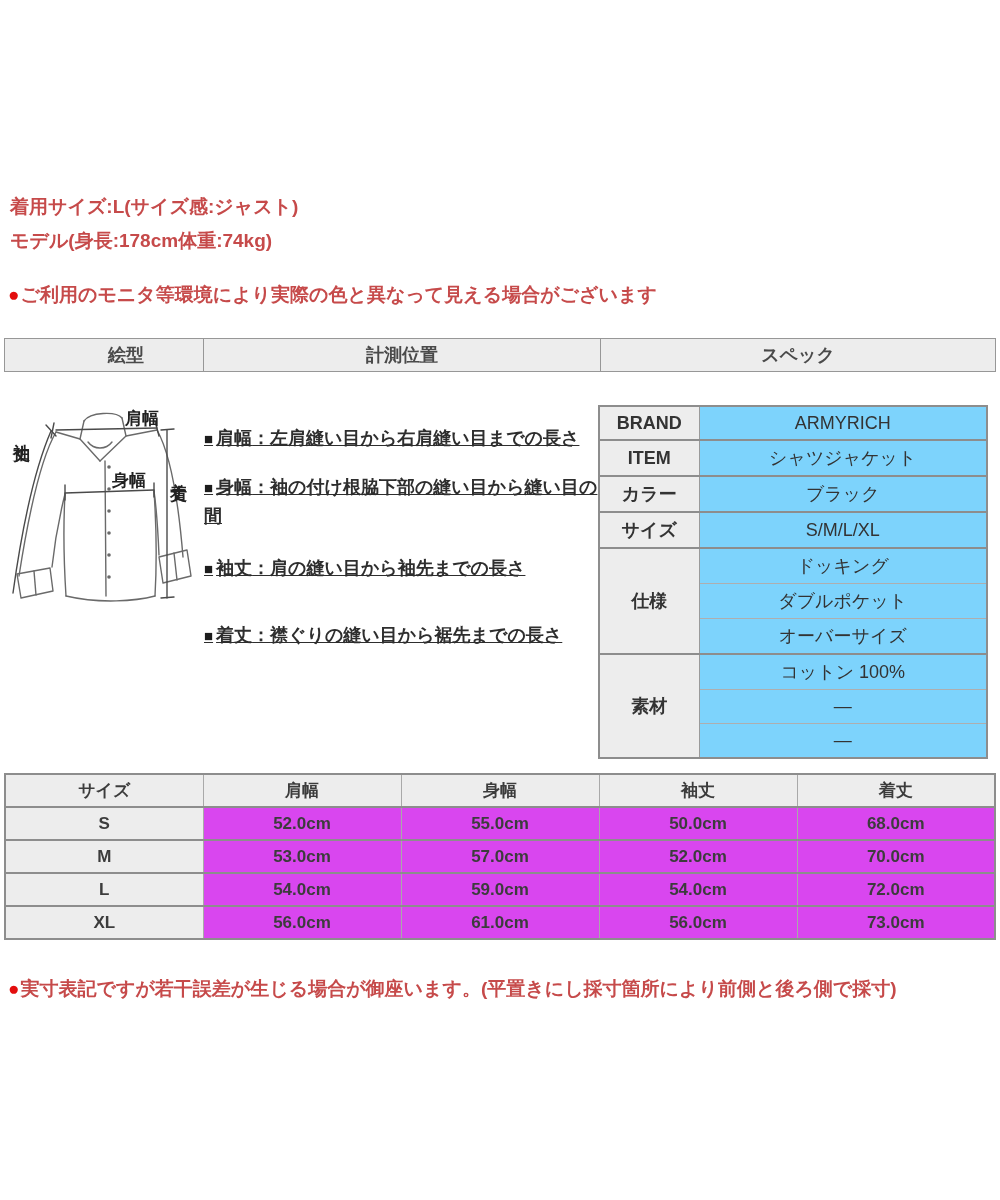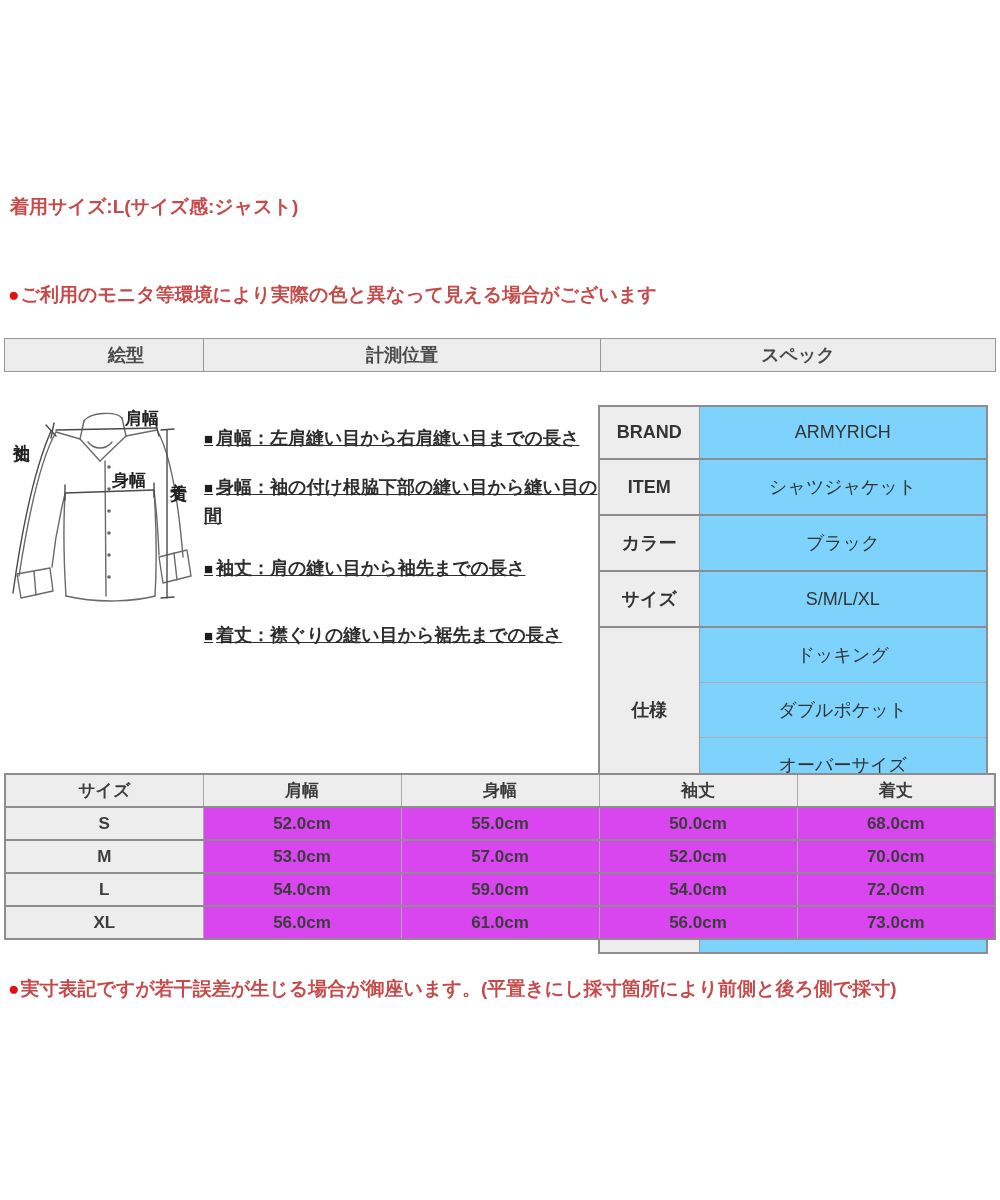--- a/index.html
+++ b/index.html
@@ -30,21 +30,21 @@
   .dlabel.vert{writing-mode:vertical-rl;text-orientation:upright;letter-spacing:1px;}
 
   
   .measure-item{position:absolute;left:204px;width:402px;font-size:18px;font-weight:bold;
     color:#2e2e2e;line-height:28px;text-decoration:underline;}
   .sq-bullet{font-size:15px;margin-right:3px;color:#1d1d1d;}
 
   
   .spec-table{left:598px;top:405px;width:390px;border-collapse:collapse;table-layout:fixed;}
   .spec-table th,.spec-table td{box-sizing:border-box;height:34px;text-align:center;
-    vertical-align:middle;font-size:18px;padding:15px;}
+    vertical-align:middle;font-size:18px;padding:5px;}
   .spec-table th{width:100px;background:#ededed;font-weight:bold;color:#333;
     border-right:1px solid #9a9a9a;}
   .spec-table td{background:#7dd3fc;color:#333;font-weight:normal;}
   .spec-table{border:2px solid #8d8d8d;}
   .spec-table .grp{border-top:2px solid #8d8d8d;}
   .spec-table .sub{border-top:1px solid #aeaeae;}
 
   
   .size-table{left:4px;top:773px;width:992px;border-collapse:collapse;table-layout:fixed;
     border:2px solid #8d8d8d;}
@@ -53,20 +53,21 @@
     border-left:1px solid #a9a9a9;}
   .size-table th{background:#ededed;font-weight:bold;color:#3c3c3c;}
   .size-table td{background:#d946ef;color:#3c3c3c;font-weight:bold;}
   .size-table .szcol{background:#ededed;font-weight:bold;}
 </style>
 </head>
 <body>
 
 <div class="abs" style="left:10px;top:190px;">
   <div class="red-line">着用サイズ:L(サイズ感:ジャスト)</div>
+  <div class="red-line">モデル(身長:178cm体重:74kg)</div>
 </div>
 
 <div class="abs red-line" style="left:8px;top:278px;">
   <span class="red-bullet">●</span><span>ご利用のモニタ等環境により実際の色と異なって見える場合がございます</span>
 </div>
 
 <div class="abs sec-header">
   <div class="cell c1">絵型</div>
   <div class="cell c2">計測位置</div>
   <div class="cell c3">スペック</div>

